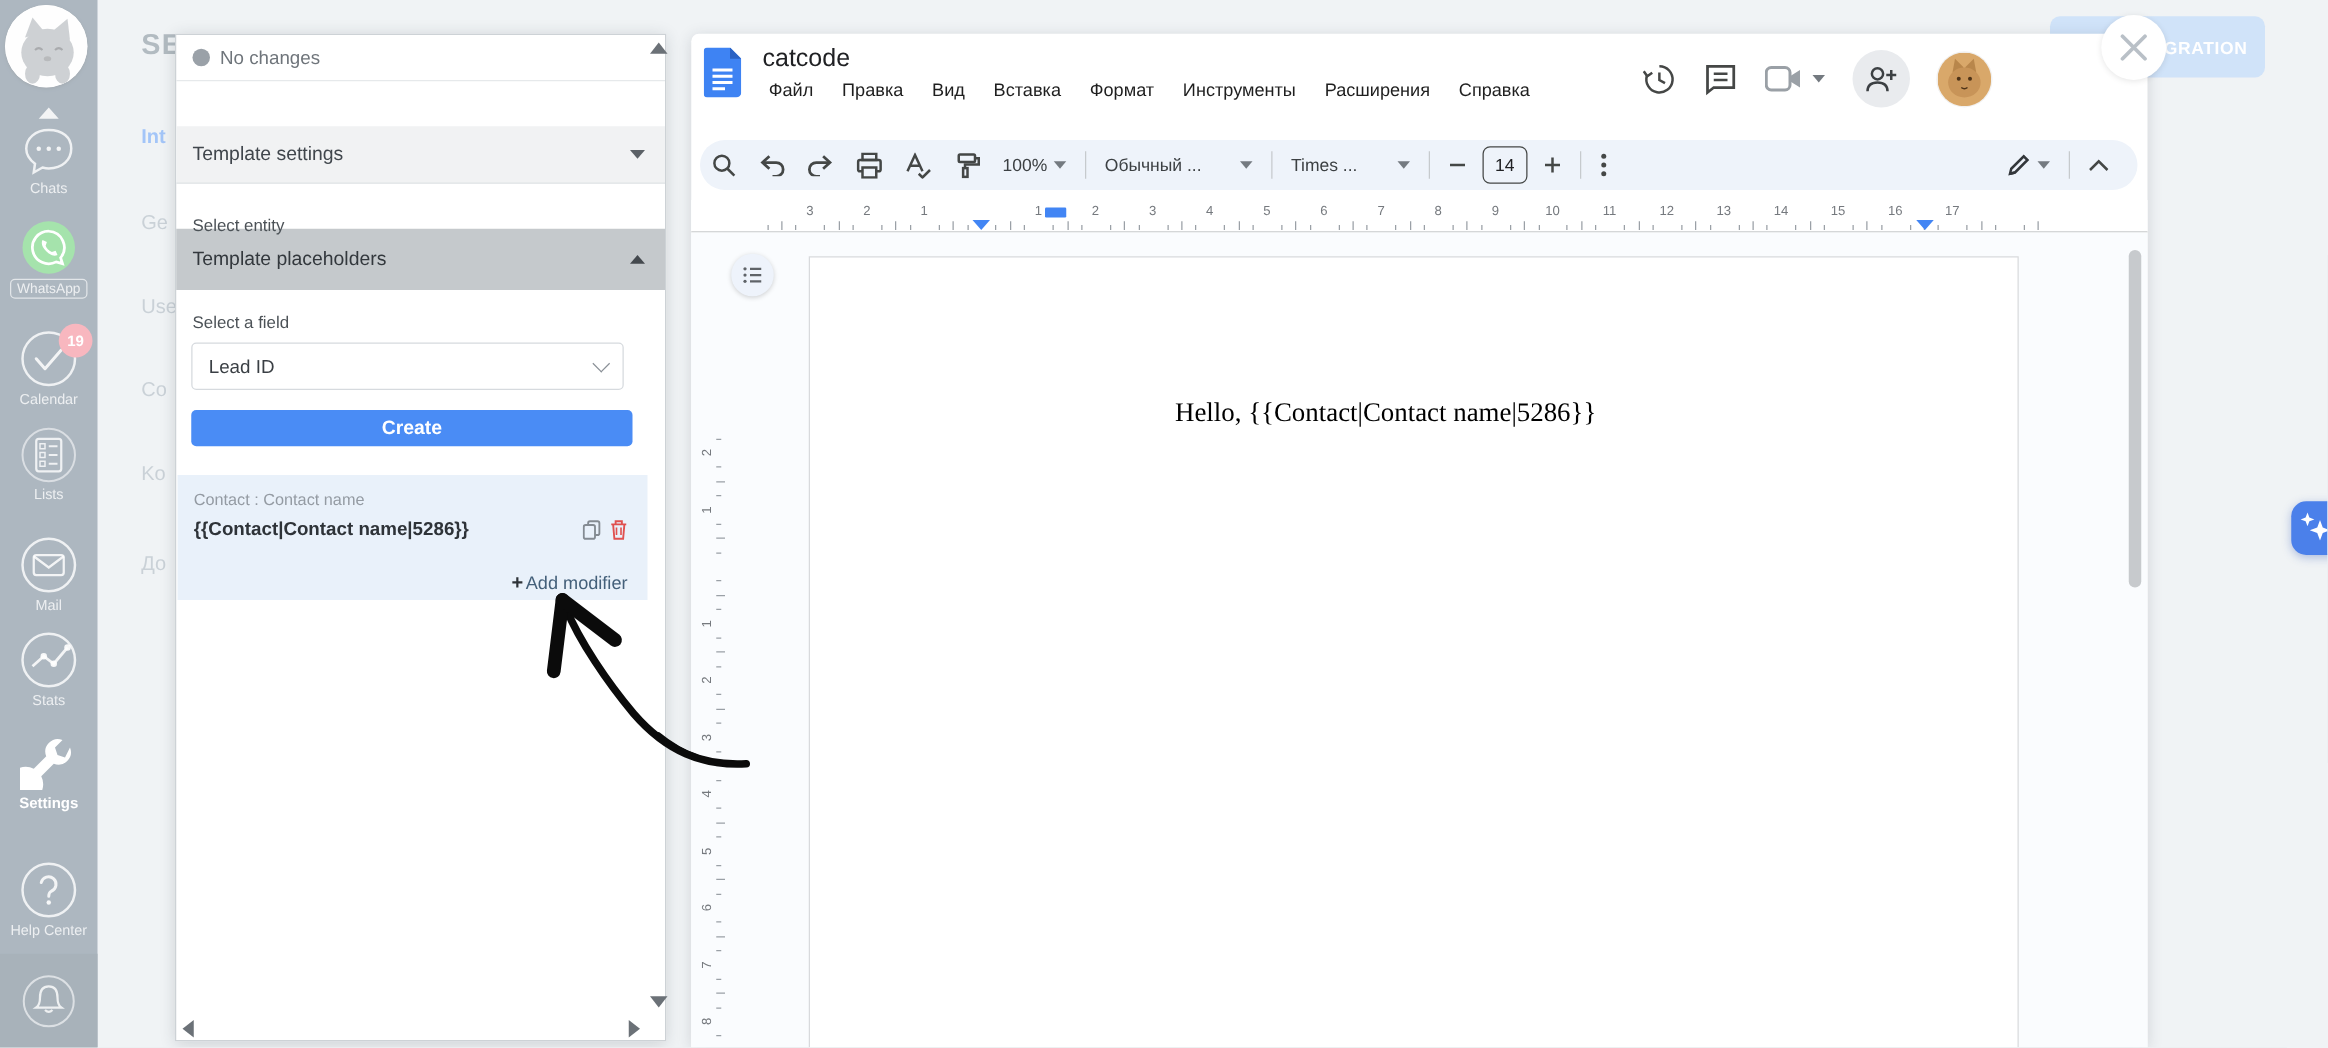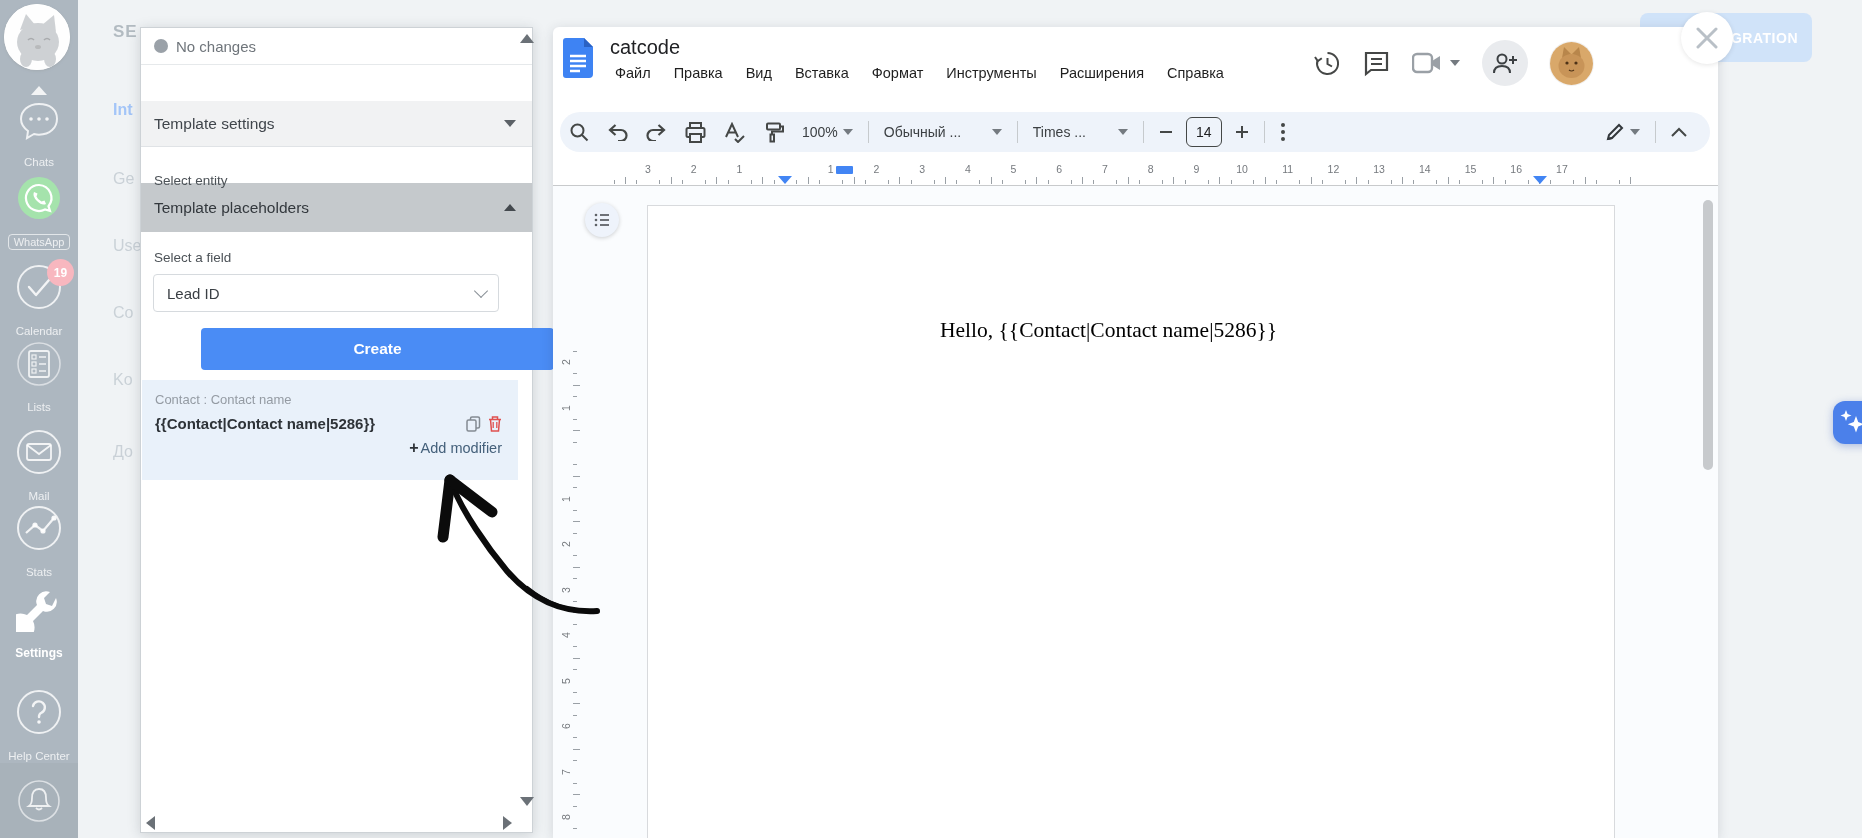--- a/index.html
+++ b/index.html
@@ -1,33 +1,33 @@
 <!DOCTYPE html>
 <html><head>
 <meta charset="utf-8">
 <style>
   html,body{margin:0;padding:0;background:#e9edf1;font-family:"Liberation Sans",sans-serif;}
   .stage{position:relative;width:1862px;height:838px;overflow:hidden;background:#dfe5ea;}
   .abs{position:absolute;}
   svg{display:block;}
 
   
-  .bg-heading{left:113px;top:22px;font-size:17px;font-weight:bold;letter-spacing:1px;color:#5f717e;}
+  .bg-heading{left:113px;top:22px;font-size:23px;font-weight:bold;letter-spacing:1px;color:#5f717e;}
   .bg-nav{left:113px;font-size:16px;color:#90a0ac;}
   .bg-nav.active{color:#3f86f0;font-weight:bold;}
   .integration-btn{left:1640px;top:13px;width:172px;height:49px;background:#9ec4f2;border-radius:8px;
      color:#ffffff;font-weight:bold;font-size:14px;letter-spacing:.5px;display:flex;align-items:center;justify-content:flex-end;padding-right:14px;box-sizing:border-box;}
 
   
   .sidebar{left:0;top:0;width:78px;height:838px;background:#54697c;}
   .sidebar .bottom{position:absolute;left:0;top:763px;width:78px;height:75px;background:#4a5f70;}
   .sb-avatar{left:4px;top:4px;width:66px;height:66px;border-radius:50%;background:#fdfdfd;overflow:hidden;box-shadow:0 1px 3px rgba(0,0,0,.25);}
   .sb-caret{left:31px;top:86px;width:0;height:0;border-left:8px solid transparent;border-right:8px solid transparent;border-bottom:9px solid rgba(255,255,255,.85);}
   .sb-item{width:78px;text-align:center;color:rgba(255,255,255,.78);cursor:pointer;}
-  .sb-item .lbl{display:block;font-size:11.5px;margin-top:14px;}
+  .sb-item .lbl{display:block;font-size:11.5px;margin-top:3px;}
   .sb-item.active{color:#ffffff;}
   .sb-item.active .lbl{font-weight:bold;font-size:12px;}
   .sb-ico{margin:0 auto;}
   .wa-label{display:inline-block;border:1px solid rgba(255,255,255,.65);border-radius:4px;padding:1px 5px;font-size:11px;}
   .badge{position:absolute;left:47px;top:259px;min-width:27px;height:27px;border-radius:50%;background:#f0697a;color:#fff;
      font-size:12px;font-weight:bold;display:flex;align-items:center;justify-content:center;}
 
   
   .dim{left:0;top:0;width:1862px;height:838px;background:rgba(255,255,255,.52);z-index:5;}
 
@@ -36,27 +36,27 @@
   .p-status{height:36px;border-bottom:1px solid #e6e9eb;display:flex;align-items:center;padding-left:13px;color:#6f757b;font-size:15px;}
   .p-dot{width:14px;height:14px;border-radius:50%;background:#9aa1a8;margin-right:8px;}
   .p-row{height:45px;display:flex;align-items:center;justify-content:space-between;padding:0 16px 0 13px;font-size:15.5px;color:#40464c;cursor:pointer;margin-top:36px;}
   .p-row.settings{background:#f1f2f3;border-bottom:1px solid #e0e3e6;}
   .p-row.placeholders{background:#c5c9cc;color:#33383d;height:49px;}
   .tri-dn{width:0;height:0;border-left:6px solid transparent;border-right:6px solid transparent;border-top:7px solid #5b6166;}
   .tri-up{width:0;height:0;border-left:6px solid transparent;border-right:6px solid transparent;border-bottom:7px solid #44494e;}
   .p-label{left:13px;font-size:13.5px;color:#4c5257;}
   .p-select{left:12px;width:346px;height:38px;border:1px solid #d6dade;border-radius:4px;background:#fff;display:flex;align-items:center;justify-content:space-between;padding:0 12px 0 13px;box-sizing:border-box;font-size:15px;color:#3a3f44;cursor:pointer;}
   .chev-dn{width:9px;height:9px;border-right:1.6px solid #8a9097;border-bottom:1.6px solid #8a9097;transform:rotate(45deg);margin-top:-4px;}
-  .p-create{left:12px;top:300px;width:353px;height:42px;background:#4a8cf5;border:none;border-radius:4px;color:#fff;font-weight:bold;font-size:15.5px;font-family:"Liberation Sans",sans-serif;cursor:pointer;margin-left:48px;}
+  .p-create{left:12px;top:300px;width:353px;height:29px;background:#4a8cf5;border:none;border-radius:4px;color:#fff;font-weight:bold;font-size:15.5px;font-family:"Liberation Sans",sans-serif;cursor:pointer;}
   .chip{left:1px;top:352px;width:376px;height:100px;background:#e9f1fa;padding:12px 16px 10px 13px;box-sizing:border-box;}
   .chip-title{font-size:13px;color:#949ba3;}
   .chip-line{display:flex;align-items:center;justify-content:space-between;margin-top:8px;}
   .chip-code{font-size:15px;font-weight:bold;color:#2e3338;}
   .chip-icons{display:flex;gap:7px;align-items:center;}
-  .chip-add{text-align:right;margin-top:7px;font-size:14.5px;color:#44607a;cursor:pointer;}
+  .chip-add{text-align:right;margin-top:26px;font-size:14.5px;color:#44607a;cursor:pointer;}
   .chip-add b{font-weight:bold;font-size:16px;margin-right:2px;color:#2e3338;}
   .scroll-arrow{width:0;height:0;z-index:10;cursor:pointer;}
   .sa-up{left:520px;top:34px;border-left:7px solid transparent;border-right:7px solid transparent;border-bottom:9px solid #6b7177;}
   .sa-dn{left:520px;top:797px;border-left:7px solid transparent;border-right:7px solid transparent;border-top:9px solid #6b7177;}
   .sa-lf{left:146px;top:816px;border-top:7px solid transparent;border-bottom:7px solid transparent;border-right:9px solid #6b7177;}
   .sa-rt{left:503px;top:816px;border-top:7px solid transparent;border-bottom:7px solid transparent;border-left:9px solid #6b7177;}
 
   
   .docs{left:553px;top:27px;width:1165px;height:811px;background:#ffffff;z-index:10;border-radius:6px 6px 0 0;box-shadow:0 2px 12px rgba(40,50,60,.15);}
   .d-header{position:absolute;left:0;top:0;width:100%;height:76px;}

